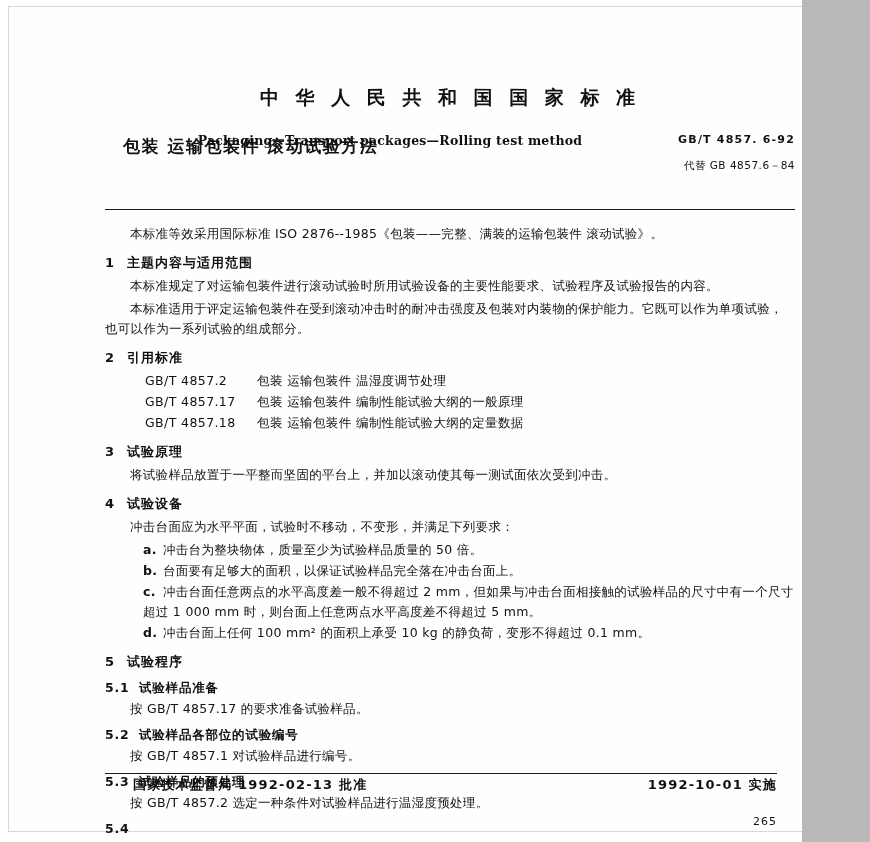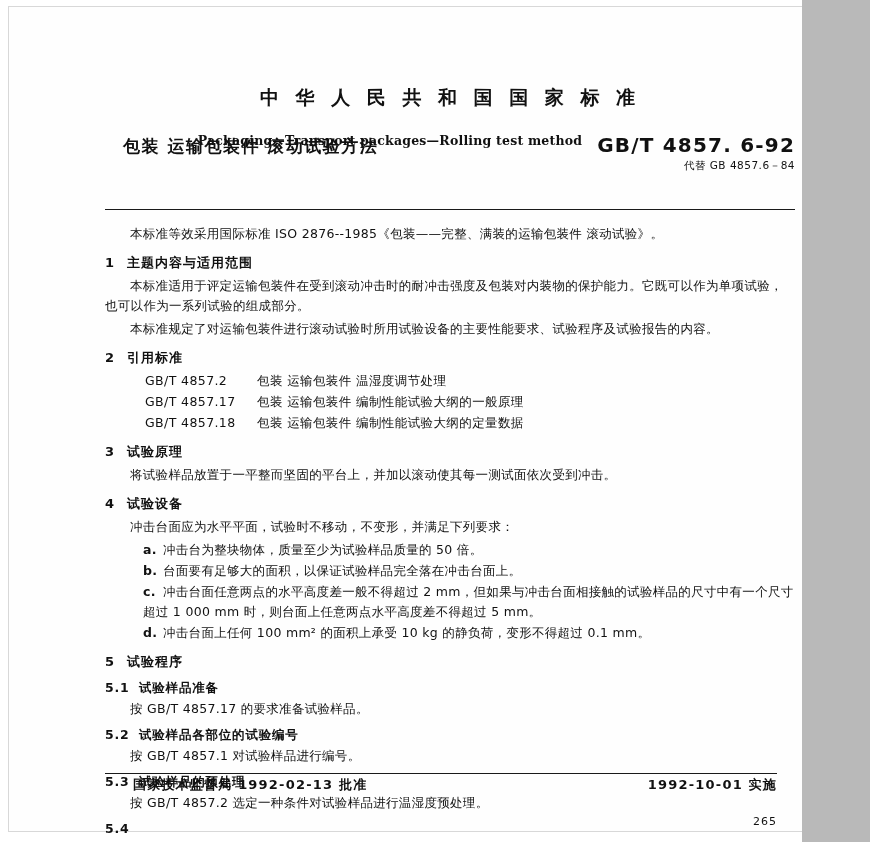--- a/index.html
+++ b/index.html
@@ -57,21 +57,21 @@
     position: absolute;
     left: 18px;
     top: 2px;
     white-space: nowrap;
   }
   .std-no {
     position: absolute;
     right: 0;
     top: 0;
     text-align: right;
-    font-size: 20px;
+    font-size: 11px;
     letter-spacing: 1.2px;
     color: #111;
     font-weight: bold;
     white-space: nowrap;
   }
   .std-replaces {
     position: absolute;
     right: 0;
     top: 26px;
     text-align: right;
@@ -197,22 +197,22 @@
 
       <hr class="rule">
 
       <div class="body">
 
         <p class="p">本标准等效采用国际标准 ISO 2876--1985《包装——完整、满装的运输包装件   滚动试验》。</p>
 
         <div class="sec">
           <span class="num">1</span><span>主题内容与适用范围</span>
         </div>
+        <p class="p">本标准规定了对运输包装件进行滚动试验时所用试验设备的主要性能要求、试验程序及试验报告的内容。</p>
         <p class="p">本标准适用于评定运输包装件在受到滚动冲击时的耐冲击强度及包装对内装物的保护能力。它既可以作为单项试验，也可以作为一系列试验的组成部分。</p>
-        <p class="p">本标准规定了对运输包装件进行滚动试验时所用试验设备的主要性能要求、试验程序及试验报告的内容。</p>
 
         <div class="sec">
           <span class="num">2</span><span>引用标准</span>
         </div>
         <p class="ref">
           <span class="code">GB/T 4857.2</span><span>包装   运输包装件   温湿度调节处理</span>
         </p>
         <p class="ref">
           <span class="code">GB/T 4857.17</span><span>包装   运输包装件   编制性能试验大纲的一般原理</span>
         </p>

